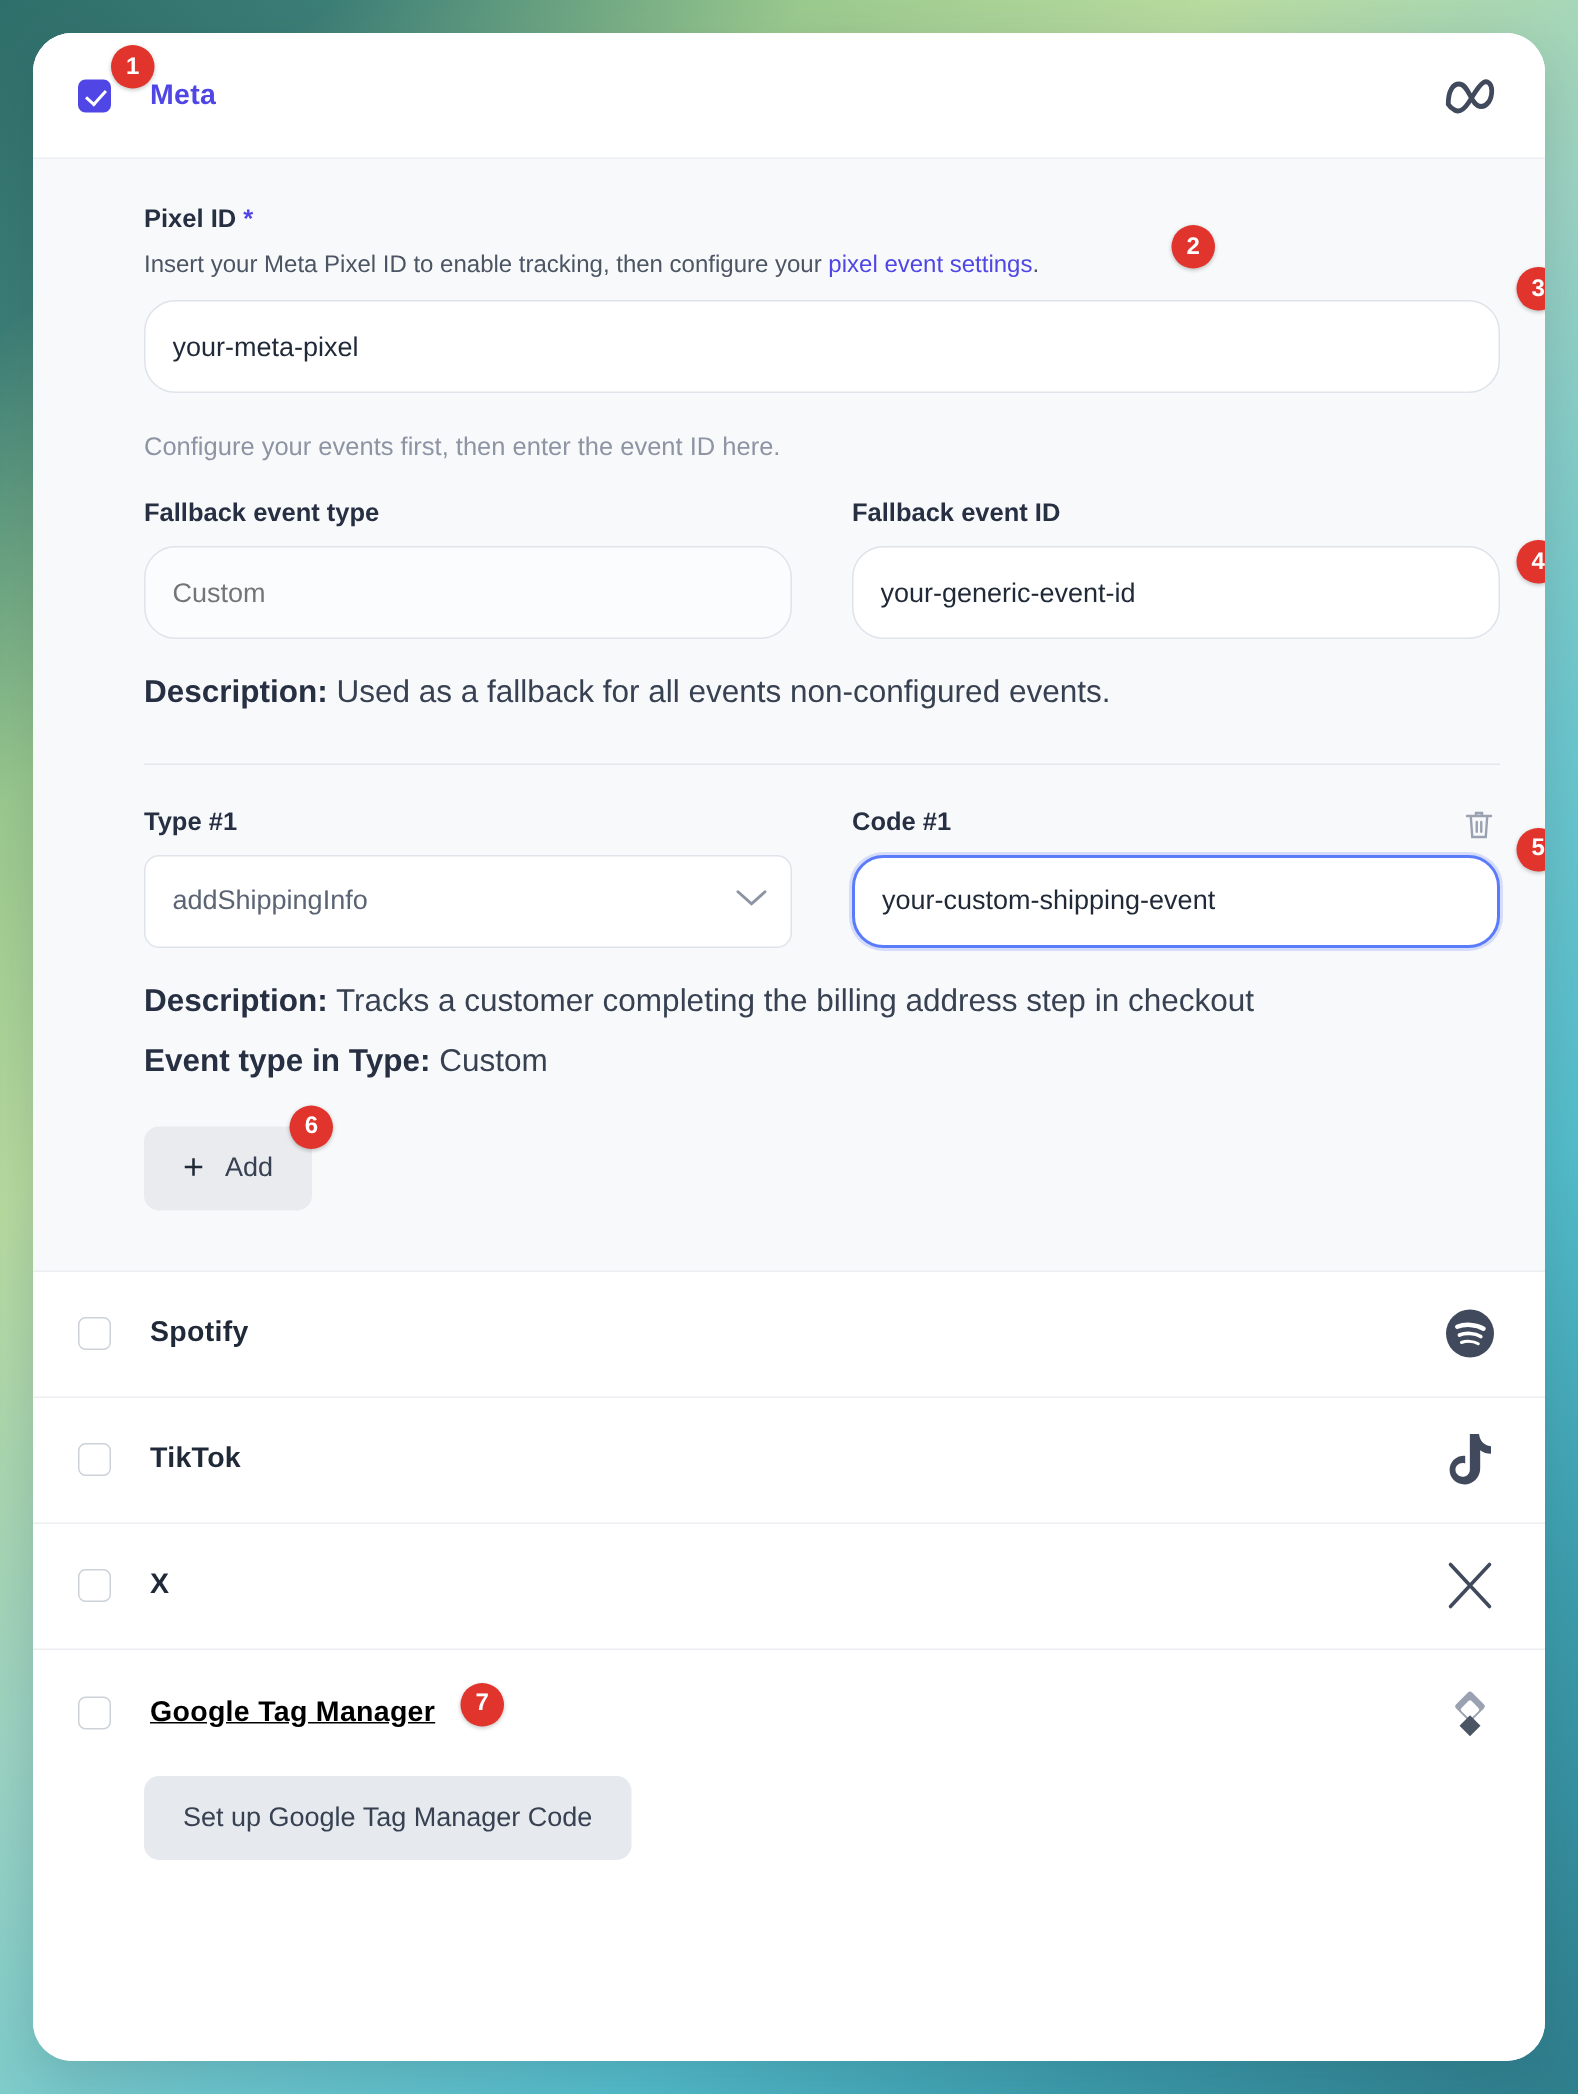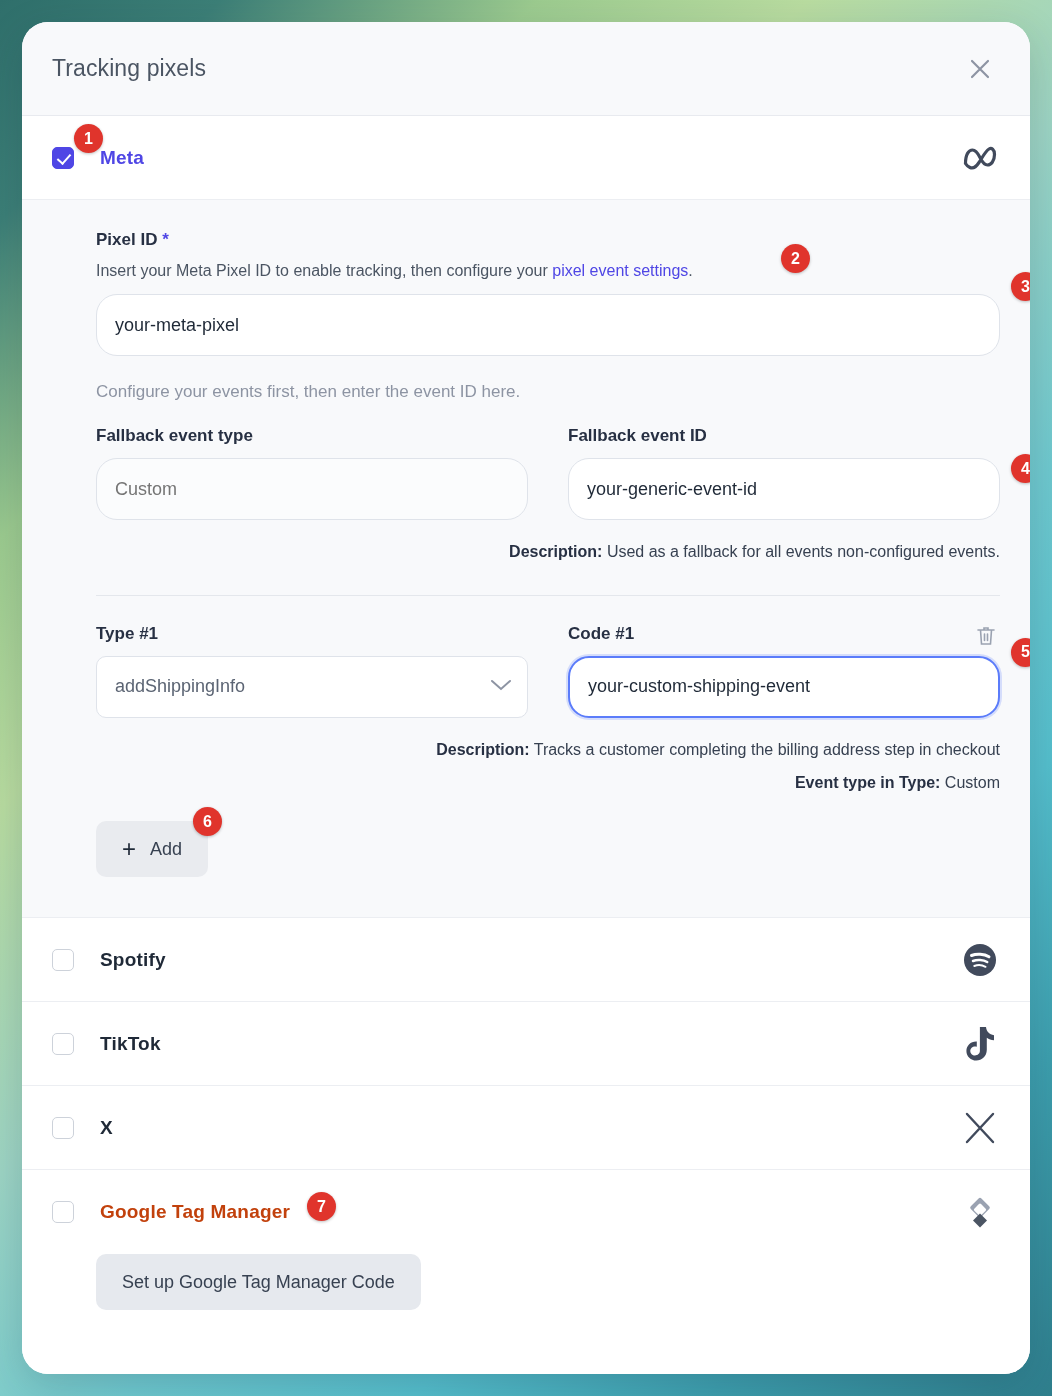--- a/index.html
+++ b/index.html
@@ -111,21 +111,21 @@
   }
 
   .provider-name {
     margin-left: 26px;
     font-size: 19px;
     font-weight: 700;
     color: #1f2937;
     letter-spacing: .2px;
   }
   .provider-name.accent { color: #4f46e5; }
-  .provider-name.muted  { color: #c2410c; font-weight: 700; }
+  .provider-name.muted  { color: #000000; font-weight: 700; text-decoration: underline; }
 
   .provider-logo {
     margin-left: auto;
     width: 40px; height: 40px;
     display: flex; align-items: center; justify-content: center;
     color: #414a5c;
   }
 
   
   .meta-panel {
@@ -175,25 +175,24 @@
     box-shadow: 0 0 0 2px rgba(91,124,250,.22);
   }
 
   .two-col {
     display: flex;
     gap: 40px;
   }
   .col { flex: 1 1 0; min-width: 0; position: relative; }
 
   .desc-line {
-    font-size: 16px;
+    font-size: 21px;
     color: #374151;
     margin-top: 20px;
     line-height: 1.55;
-    text-align: right;
   }
   .desc-line b { color: #273043; font-weight: 700; }
 
   .divider {
     height: 1px;
     background: #e4e7ec;
     margin: 30px 0 28px 0;
   }
 
   
@@ -283,28 +282,20 @@
     z-index: 50;
     font-family: "Liberation Sans", sans-serif;
     box-shadow: 0 1px 3px rgba(0,0,0,.25);
   }
 </style>
 </head>
 <body>
 
 <div class="modal">
 
-  <div class="modal-header">
-    <div class="modal-title">Tracking pixels</div>
-    <div class="close-btn">
-      <svg width="22" height="22" viewBox="0 0 22 22" fill="none" stroke="#8d94a3" stroke-width="2.2" stroke-linecap="round">
-        <path d="M3 3 L19 19 M19 3 L3 19"></path>
-      </svg>
-    </div>
-  </div>
 
   <div class="modal-body">
 
     <div class="provider-row">
       <div class="cb checked"></div>
       <div class="marker" style="left:52px; top:8px;">1</div>
       <div class="provider-name accent">Meta</div>
       <div class="provider-logo">
         <svg width="40" height="28" viewBox="0 0 40 28" fill="none" stroke="#414a5c" stroke-width="3.2">
           <path d="M5.5 19.5 C5.5 10 9 6 12.5 6 C16 6 18 9.5 20 13.5 C22 17.5 24 21 27.5 21 C31 21 34.5 17 34.5 10.5 C34.5 5.5 31.5 3.5 29 5 C25.5 7 22 14 19 18.5 C16 23 13 25 10 23.5 C7 22 5.5 19.5 5.5 19.5 Z"></path>

